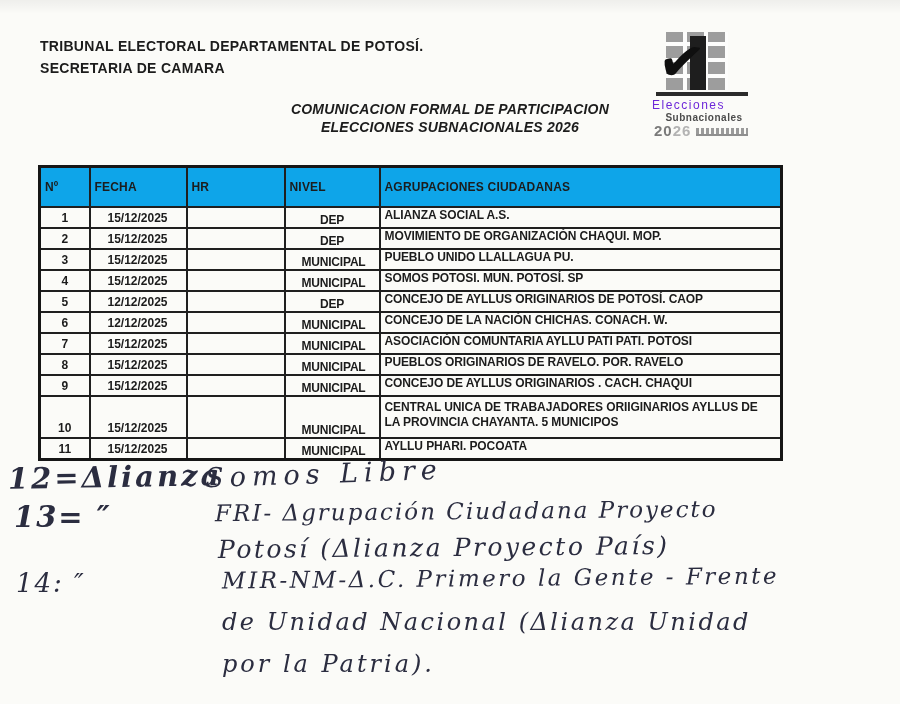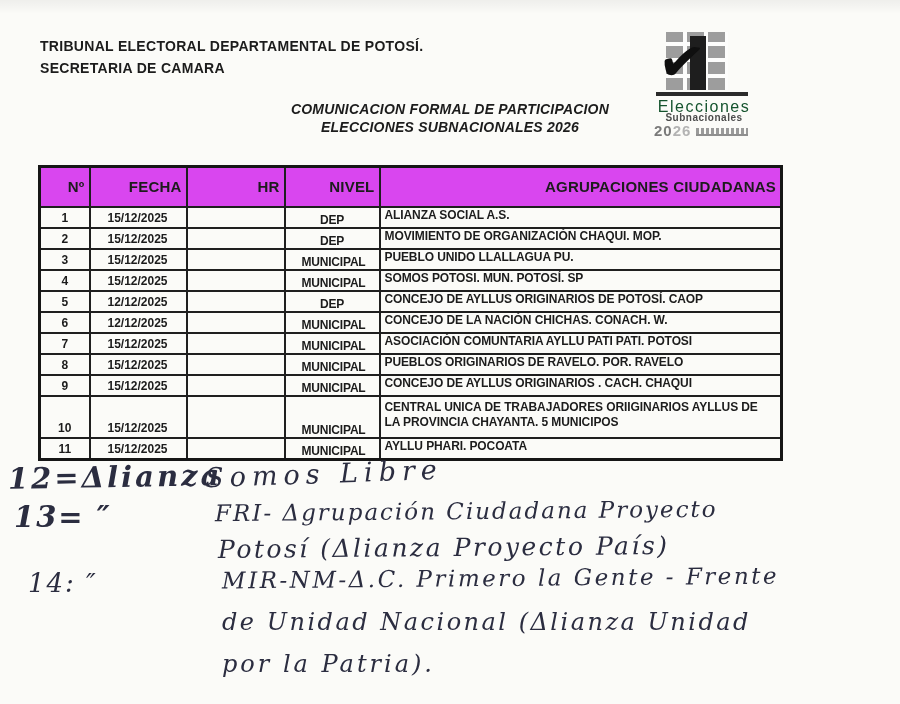--- a/index.html
+++ b/index.html
@@ -22,51 +22,51 @@
   
   .logo{position:absolute;left:652px;top:26px;width:124px;height:112px;}
   .logo .bricks{position:absolute;left:14px;top:6px;width:62px;height:58px;
     background-image:
       repeating-linear-gradient(90deg, rgba(255,255,255,0) 0 17px, #fdfdfc 17px 21px),
       repeating-linear-gradient(0deg, #9d9d9d 0 12px, #fdfdfc 12px 16px);
   }
   .logo .bar{position:absolute;left:38px;top:10px;width:16px;height:54px;background:#1e1e1e;}
   .logo .check{position:absolute;left:6px;top:8px;font-size:56px;line-height:1;color:#0f0f0f;transform:rotate(6deg);font-family:"DejaVu Sans",sans-serif;}
   .logo .base{position:absolute;left:4px;top:66px;width:92px;height:4px;background:#2b2b2b;}
-  .logo .t1{position:absolute;left:0;top:72px;width:104px;text-align:center;font-size:16px;color:#14532d;letter-spacing:1.5px;}
+  .logo .t1{position:absolute;left:0;top:72px;width:104px;font-size:12px;color:#6d28d9;letter-spacing:1.5px;}
   .logo .t2{position:absolute;left:0;top:86px;width:104px;text-align:center;font-size:10px;font-weight:bold;color:#4c4c4c;letter-spacing:.5px;}
   .logo .t3{position:absolute;left:2px;top:96px;font-size:15px;font-weight:bold;color:#7a7a7a;letter-spacing:1px;}
   .logo .t3 .lt{color:#b3b3b3;}
   .logo .fine{position:absolute;left:44px;top:102px;width:52px;height:6px;
     border-bottom:2px solid #8f8f8f;
     background:repeating-linear-gradient(90deg,#9a9a9a 0 3px,rgba(0,0,0,0) 3px 5px);}
 
   
   .tbl{position:absolute;left:38px;top:165px;width:742px;border-collapse:collapse;table-layout:fixed;}
   .tbl th,.tbl td{border:2px solid #1f1f1f;padding:0 4px;font-size:12px;font-weight:bold;overflow:hidden;}
   .tbl{border:3px solid #161616;}
   .tbl thead tr{height:40px;}
-  .tbl thead th{background:#d946ef;text-align:right;font-size:15px;letter-spacing:.2px;}
+  .tbl thead th{background:#0ea5e9;text-align:left;font-size:12px;letter-spacing:.2px;}
   .tbl tbody tr{height:21px;}
   .tbl tbody tr:nth-child(10){height:42px;}
   .tbl td.c-num{text-align:center;}
   .tbl td.c-fecha{text-align:center;padding-right:5px;}
   .tbl td.c-nivel{text-align:center;padding:0 16px;letter-spacing:-.2px;}
   .tbl td.c-agr{text-align:left;line-height:1.25;letter-spacing:-.1px;}
   .tbl tbody td{vertical-align:bottom;padding-bottom:2px;}
   .tbl tbody td.c-agr{vertical-align:middle;padding-bottom:4px;}
 
   
   .hw{position:absolute;font-family:"DejaVu Serif",serif;font-style:italic;color:#2b2d40;white-space:nowrap;}
   .hw-12{left:8px;top:460px;font-size:29px;letter-spacing:3px;transform:rotate(-1deg);font-weight:bold;}
   .hw-somos{left:205px;top:458px;font-size:27px;letter-spacing:6px;transform:rotate(-2deg);}
   .hw-13{left:14px;top:500px;font-size:29px;letter-spacing:2px;font-weight:bold;text-align:center;}
   .hw-fri{left:215px;top:498px;font-size:23px;letter-spacing:2px;transform:rotate(-.5deg);}
   .hw-potosi{left:218px;top:533px;font-size:25px;letter-spacing:2.5px;transform:rotate(-.5deg);}
-  .hw-14{left:28px;top:568px;font-size:26px;letter-spacing:2px;}
+  .hw-14{left:16px;top:568px;font-size:26px;letter-spacing:2px;}
   .hw-mir{left:222px;top:565px;font-size:23px;letter-spacing:2.5px;transform:rotate(-.5deg);}
   .hw-unidad{left:222px;top:608px;font-size:24px;letter-spacing:2.5px;}
   .hw-patria{left:222px;top:650px;font-size:24px;letter-spacing:3px;}
 </style>
 </head>
 <body>
 
 <div class="page">
 
   <div class="letterhead">

